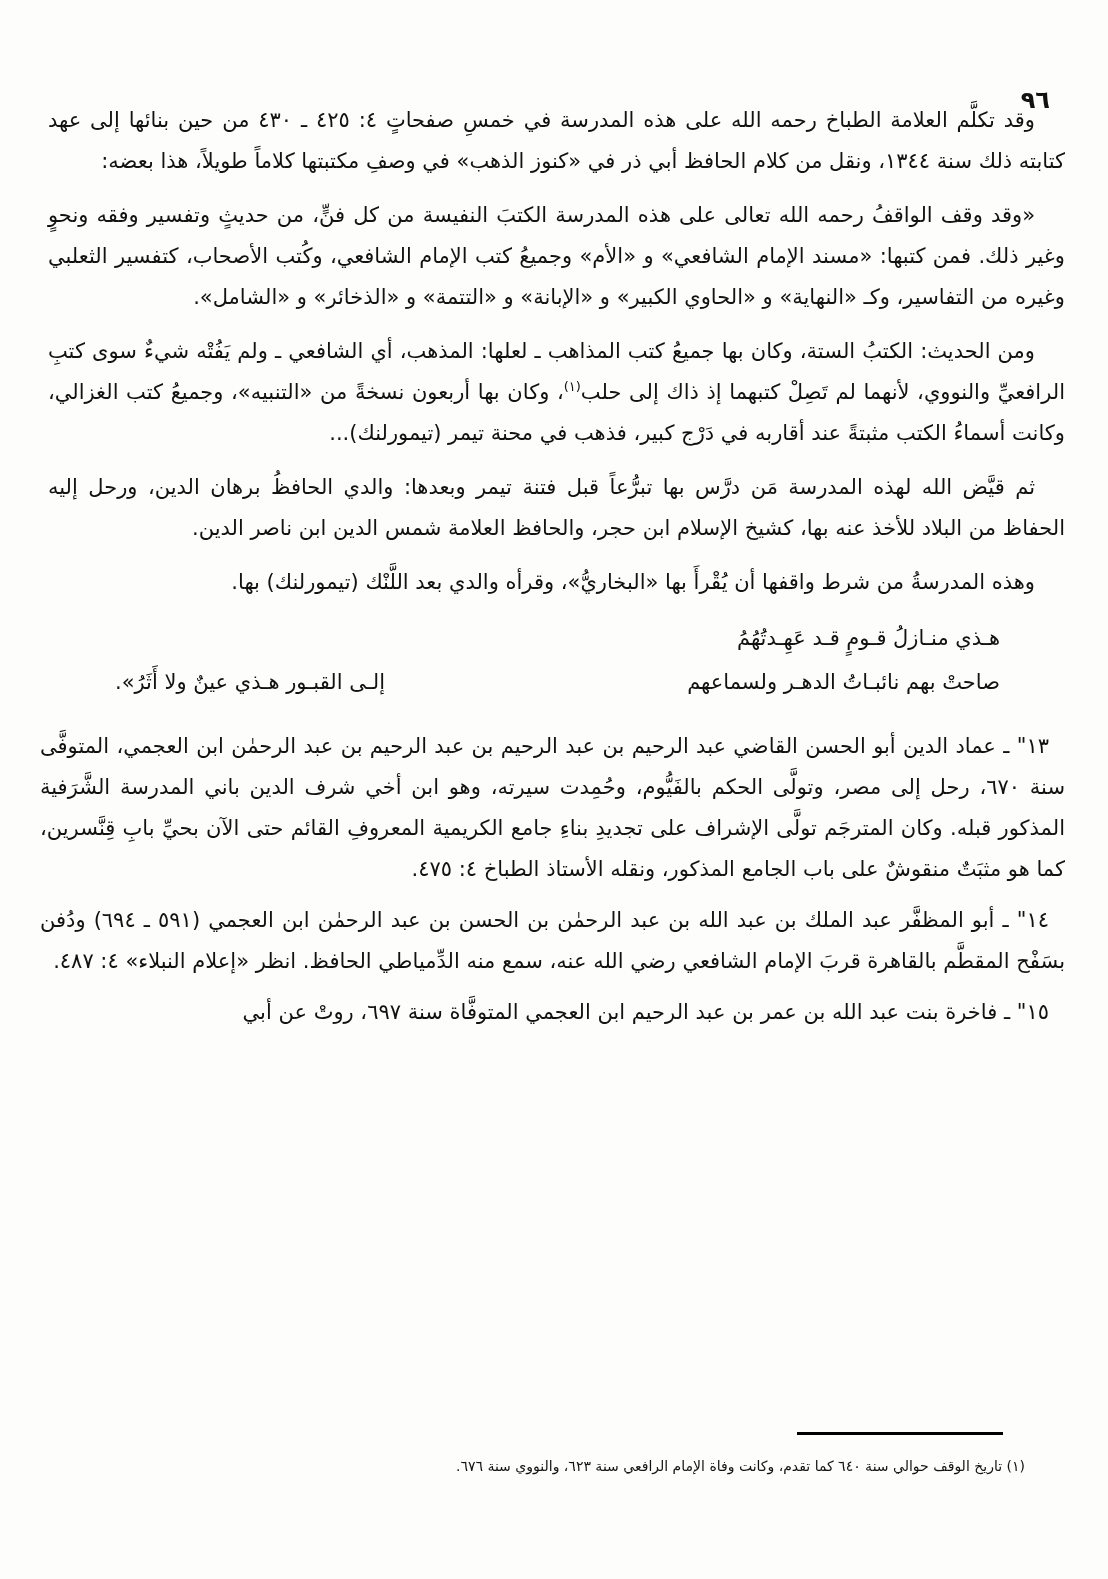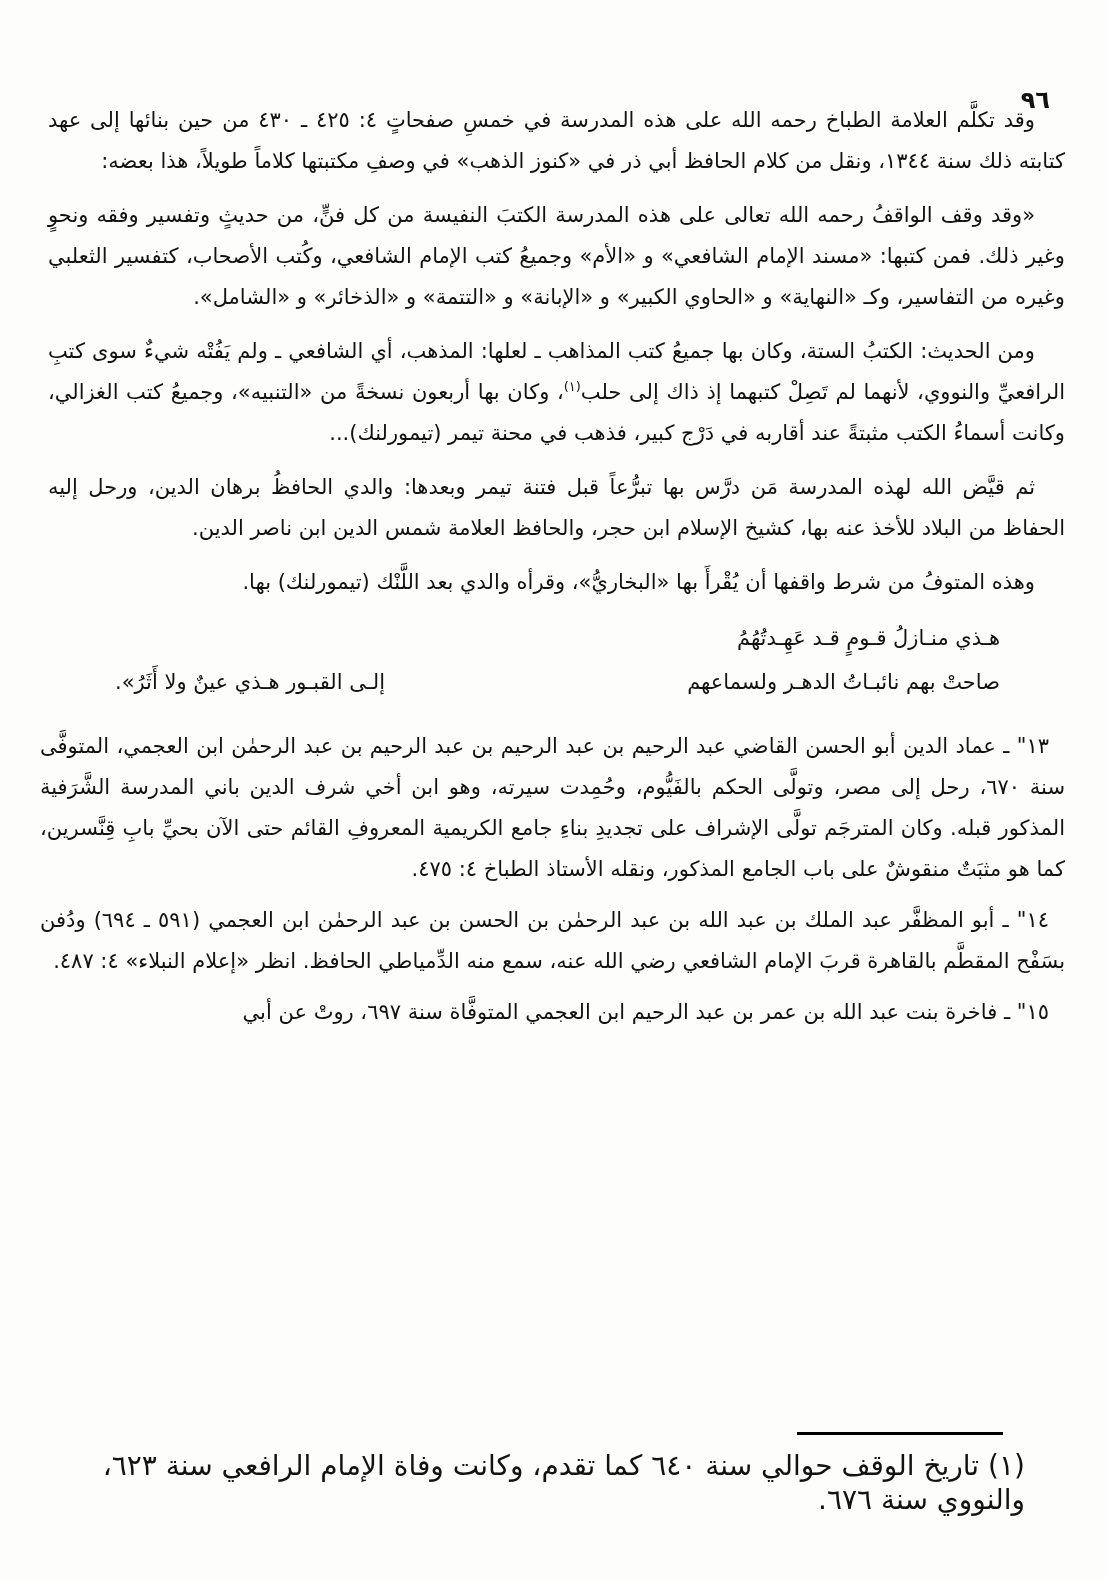--- a/index.html
+++ b/index.html
@@ -73,21 +73,21 @@
     right: 43px;
     left: 40px;
   }
   .footnote-sep {
     width: 206px;
     height: 0;
     border-top: 3px solid #000;
     margin: 0 62px 14px 0;
   }
   .bottom-note {
-    font-size: 28px;
+    font-size: 14px;
     line-height: 34px;
     text-align: right;
     padding-right: 40px;
     margin: 0;
   }
 </style>
 </head>
 <body>
 
 <div class="page">
@@ -97,21 +97,21 @@
   <div>
 
     <p class="para">وقد تكلَّم العلامة الطباخ رحمه الله على هذه المدرسة في خمسِ صفحاتٍ ٤: ٤٢٥ ـ ٤٣٠ من حين بنائها إلى عهد كتابته ذلك سنة ١٣٤٤، ونقل من كلام الحافظ أبي ذر في «كنوز الذهب» في وصفِ مكتبتها كلاماً طويلاً، هذا بعضه:</p>
 
     <p class="para">«وقد وقف الواقفُ رحمه الله تعالى على هذه المدرسة الكتبَ النفيسة من كل فنٍّ، من حديثٍ وتفسير وفقه ونحوٍ وغير ذلك. فمن كتبها: «مسند الإمام الشافعي» و «الأم» وجميعُ كتب الإمام الشافعي، وكُتب الأصحاب، كتفسير الثعلبي وغيره من التفاسير، وكـ «النهاية» و «الحاوي الكبير» و «الإبانة» و «التتمة» و «الذخائر» و «الشامل».</p>
 
     <p class="para"><span>ومن الحديث: الكتبُ الستة، وكان بها جميعُ كتب المذاهب ـ لعلها: المذهب، أي الشافعي ـ ولم يَفُتْه شيءٌ سوى كتبِ الرافعيِّ والنووي، لأنهما لم تَصِلْ كتبهما إذ ذاك إلى حلب</span><sup class="fn-sup">(١)</sup><span>، وكان بها أربعون نسخةً من «التنبيه»، وجميعُ كتب الغزالي، وكانت أسماءُ الكتب مثبتةً عند أقاربه في دَرْج كبير، فذهب في محنة تيمر (تيمورلنك)...</span></p>
 
     <p class="para">ثم قيَّض الله لهذه المدرسة مَن درَّس بها تبرُّعاً قبل فتنة تيمر وبعدها: والدي الحافظُ برهان الدين، ورحل إليه الحفاظ من البلاد للأخذ عنه بها، كشيخ الإسلام ابن حجر، والحافظ العلامة شمس الدين ابن ناصر الدين.</p>
 
-    <p class="para">وهذه المتوفُ من شرط واقفها أن يُقْرأَ بها «البخاريُّ»، وقرأه والدي بعد اللَّنْك (تيمورلنك) بها.</p>
+    <p class="para">وهذه المدرسةُ من شرط واقفها أن يُقْرأَ بها «البخاريُّ»، وقرأه والدي بعد اللَّنْك (تيمورلنك) بها.</p>
 
 
     <div class="poem">
       <div class="verse">
         <span class="hemistich">هـذي منـازلُ قـومٍ قـد عَهِـدتُهُمُ</span>
       </div>
       <div class="verse">
         <span class="hemistich">صاحتْ بهم نائبـاتُ الدهـر ولسماعهم</span>
         <span class="hemistich">إلـى القبـور هـذي عينٌ ولا أَثَرُ».</span>
       </div>

